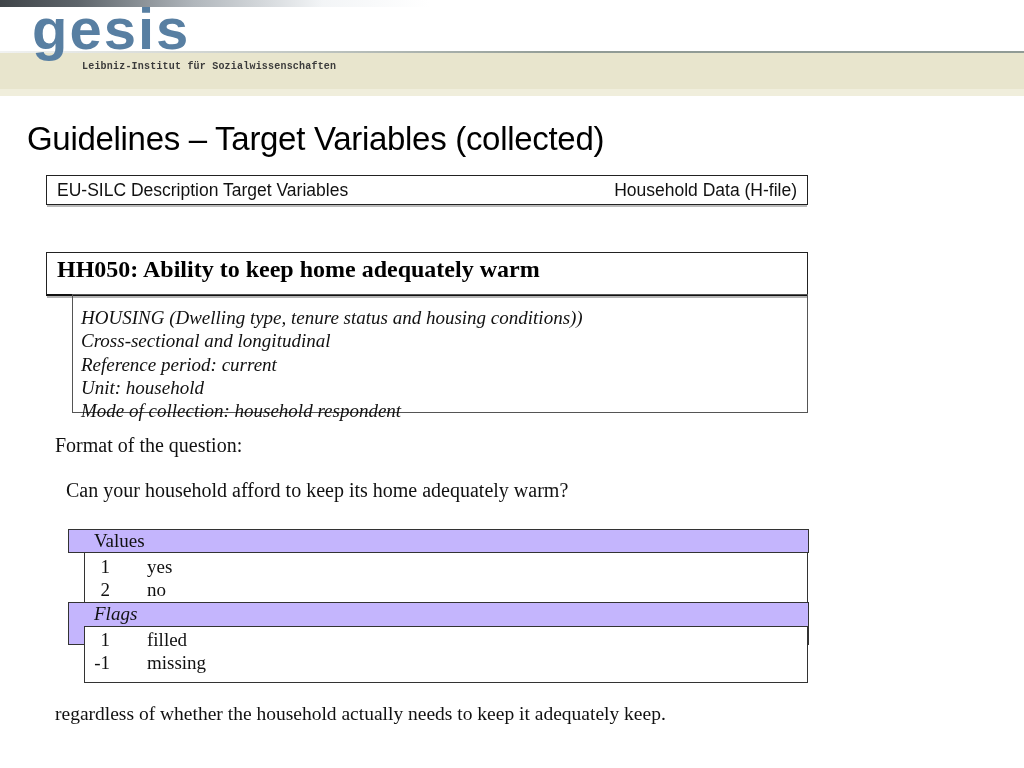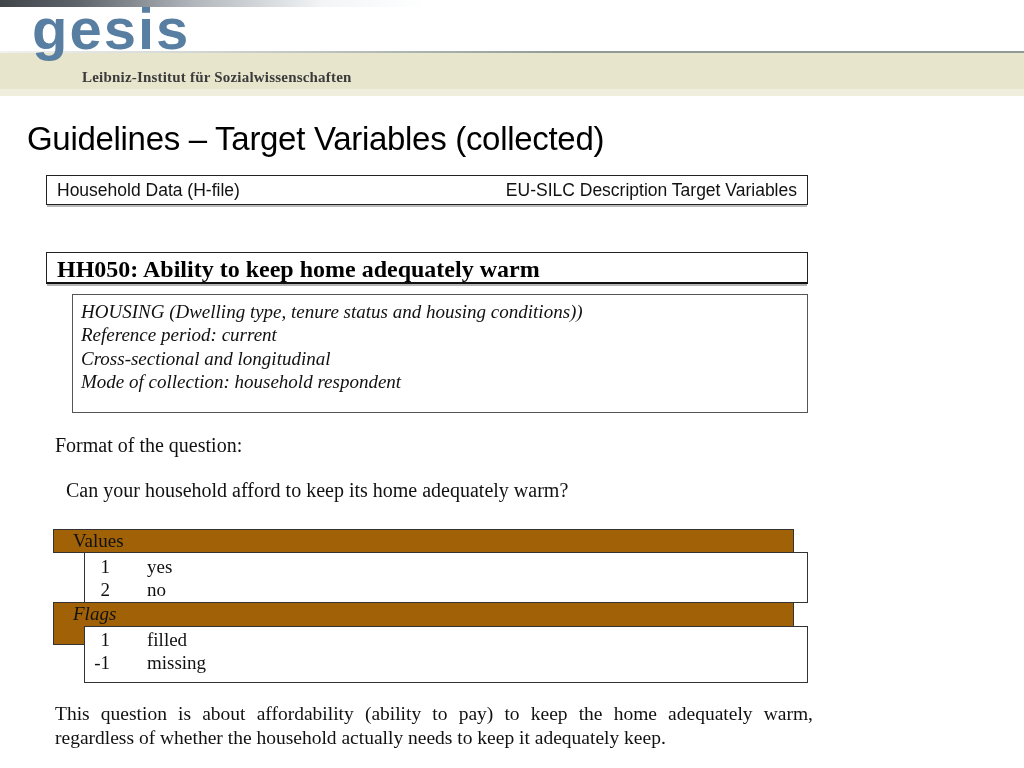--- a/index.html
+++ b/index.html
@@ -36,67 +36,67 @@
     background:#f0eedc;
   }
   .gesis-logo{
     position:absolute;left:32px;top:0;
     font-family:"Liberation Sans","DejaVu Sans",sans-serif;
     font-size:58px;line-height:58px;font-weight:700;
     letter-spacing:2px;color:#587fa2;
   }
   .logo-subtitle{
     position:absolute;left:82px;top:61px;
-    font-family:Liberation Serif, serif;
-    font-size:15px;font-weight:600;letter-spacing:0.2px;color:#3b3b3b;margin-top:8px;
+    font-family:Liberation Mono, monospace;
+    font-size:10px;font-weight:600;letter-spacing:0.2px;color:#3b3b3b;
   }
   
   .slide-title{
     position:absolute;left:27px;top:106px;
     font-family:"Liberation Sans","DejaVu Sans",sans-serif;
     font-size:33px;line-height:40px;font-weight:400;
     letter-spacing:-0.3px;color:#000;margin-top:13px;
   }
   
   .banner-box{
     position:absolute;left:46px;top:175px;width:762px;height:30px;
     box-sizing:border-box;border:1px solid #222;
     box-shadow:0 3px 0 -1px rgba(130,130,130,0.55);
     display:flex;align-items:center;justify-content:space-between;
     padding:0 10px;
     font-family:"Liberation Sans","DejaVu Sans",sans-serif;
     font-size:17.5px;color:#111;
   }
   .hh050-box{
-    position:absolute;left:46px;top:252px;width:762px;height:32px;
+    position:absolute;left:46px;top:252px;width:762px;height:44px;
     box-sizing:border-box;border:1px solid #222;border-bottom:2px solid #111;
     box-shadow:0 3px 0 -1px rgba(130,130,130,0.6);
     padding-left:10px;
     font-size:24px;font-weight:bold;line-height:33px;color:#000;
   }
   .details-box{
     position:absolute;left:72px;top:294px;width:736px;height:119px;
     box-sizing:border-box;border:1px solid #555;
-    padding:5px 8px 0 8px;
+    padding:11px 8px 0 8px;
     font-style:italic;font-size:19px;line-height:23.3px;color:#111;
   }
   .format-label{
     position:absolute;left:55px;top:434px;
     font-size:20px;color:#111;
   }
   .question-text{
     position:absolute;left:66px;top:479px;
     font-size:20px;color:#111;
   }
   
   .vf-header{
-    position:absolute;left:53px;width:741px;height:24px;
+    position:absolute;left:68px;width:741px;height:24px;
     box-sizing:border-box;border:1px solid #333;
-    padding-left:19px;font-size:19px;line-height:22px;color:#111;
-    background:#a16207;
+    padding-left:25px;font-size:19px;line-height:22px;color:#111;
+    background:#c4b5fd;
   }
   .vf-body{
     position:absolute;left:84px;width:724px;
     box-sizing:border-box;border:1px solid #333;
     font-size:19px;line-height:23px;color:#111;
     background:#fff;
   }
   .vf-row{display:flex;}
   .vf-code{display:inline-block;width:17px;text-align:right;padding-left:8px;flex:0 0 auto;}
   .vf-label{margin-left:37px;}
@@ -119,32 +119,33 @@
 <div class="band-separator"></div>
 <div class="band-beige"></div>
 <div class="band-beige-light"></div>
 
 <div class="gesis-logo">gesis</div>
 <div class="logo-subtitle">Leibniz-Institut für Sozialwissenschaften</div>
 
 <div class="slide-title">Guidelines – Target Variables (collected)</div>
 
 <div class="banner-box">
+  <span>EU-SILC Description Target Variables</span>
   <span>Household Data (H-file)</span>
-  <span>EU-SILC Description Target Variables</span>
 </div>
 
 <div class="hh050-box">
   <span>HH050: Ability to keep home adequately warm</span>
 </div>
 
 <div class="details-box">
   <div>HOUSING (Dwelling type, tenure status and housing conditions))</div>
+  <div>Cross-sectional and longitudinal</div>
   <div>Reference period: current</div>
-  <div>Cross-sectional and longitudinal</div>
+  <div>Unit: household</div>
   <div>Mode of collection: household respondent</div>
 </div>
 
 <div class="format-label">Format of the question:</div>
 <div class="question-text">Can your household afford to keep its home adequately warm?</div>
 
 <div class="vf-header" id="values-header">
   <span>Values</span>
 </div>
 <div class="vf-body" id="values-body">
@@ -165,15 +166,14 @@
     <span class="vf-code">1</span>
     <span class="vf-label">filled</span>
   </div>
   <div class="vf-row">
     <span class="vf-code">-1</span>
     <span class="vf-label">missing</span>
   </div>
 </div>
 
 <div class="note">
-  <div class="just">This question is about affordability (ability to pay) to keep the home adequately warm,</div>
   <div>regardless of whether the household actually needs to keep it adequately keep.</div>
 </div>
 
 </body></html>

